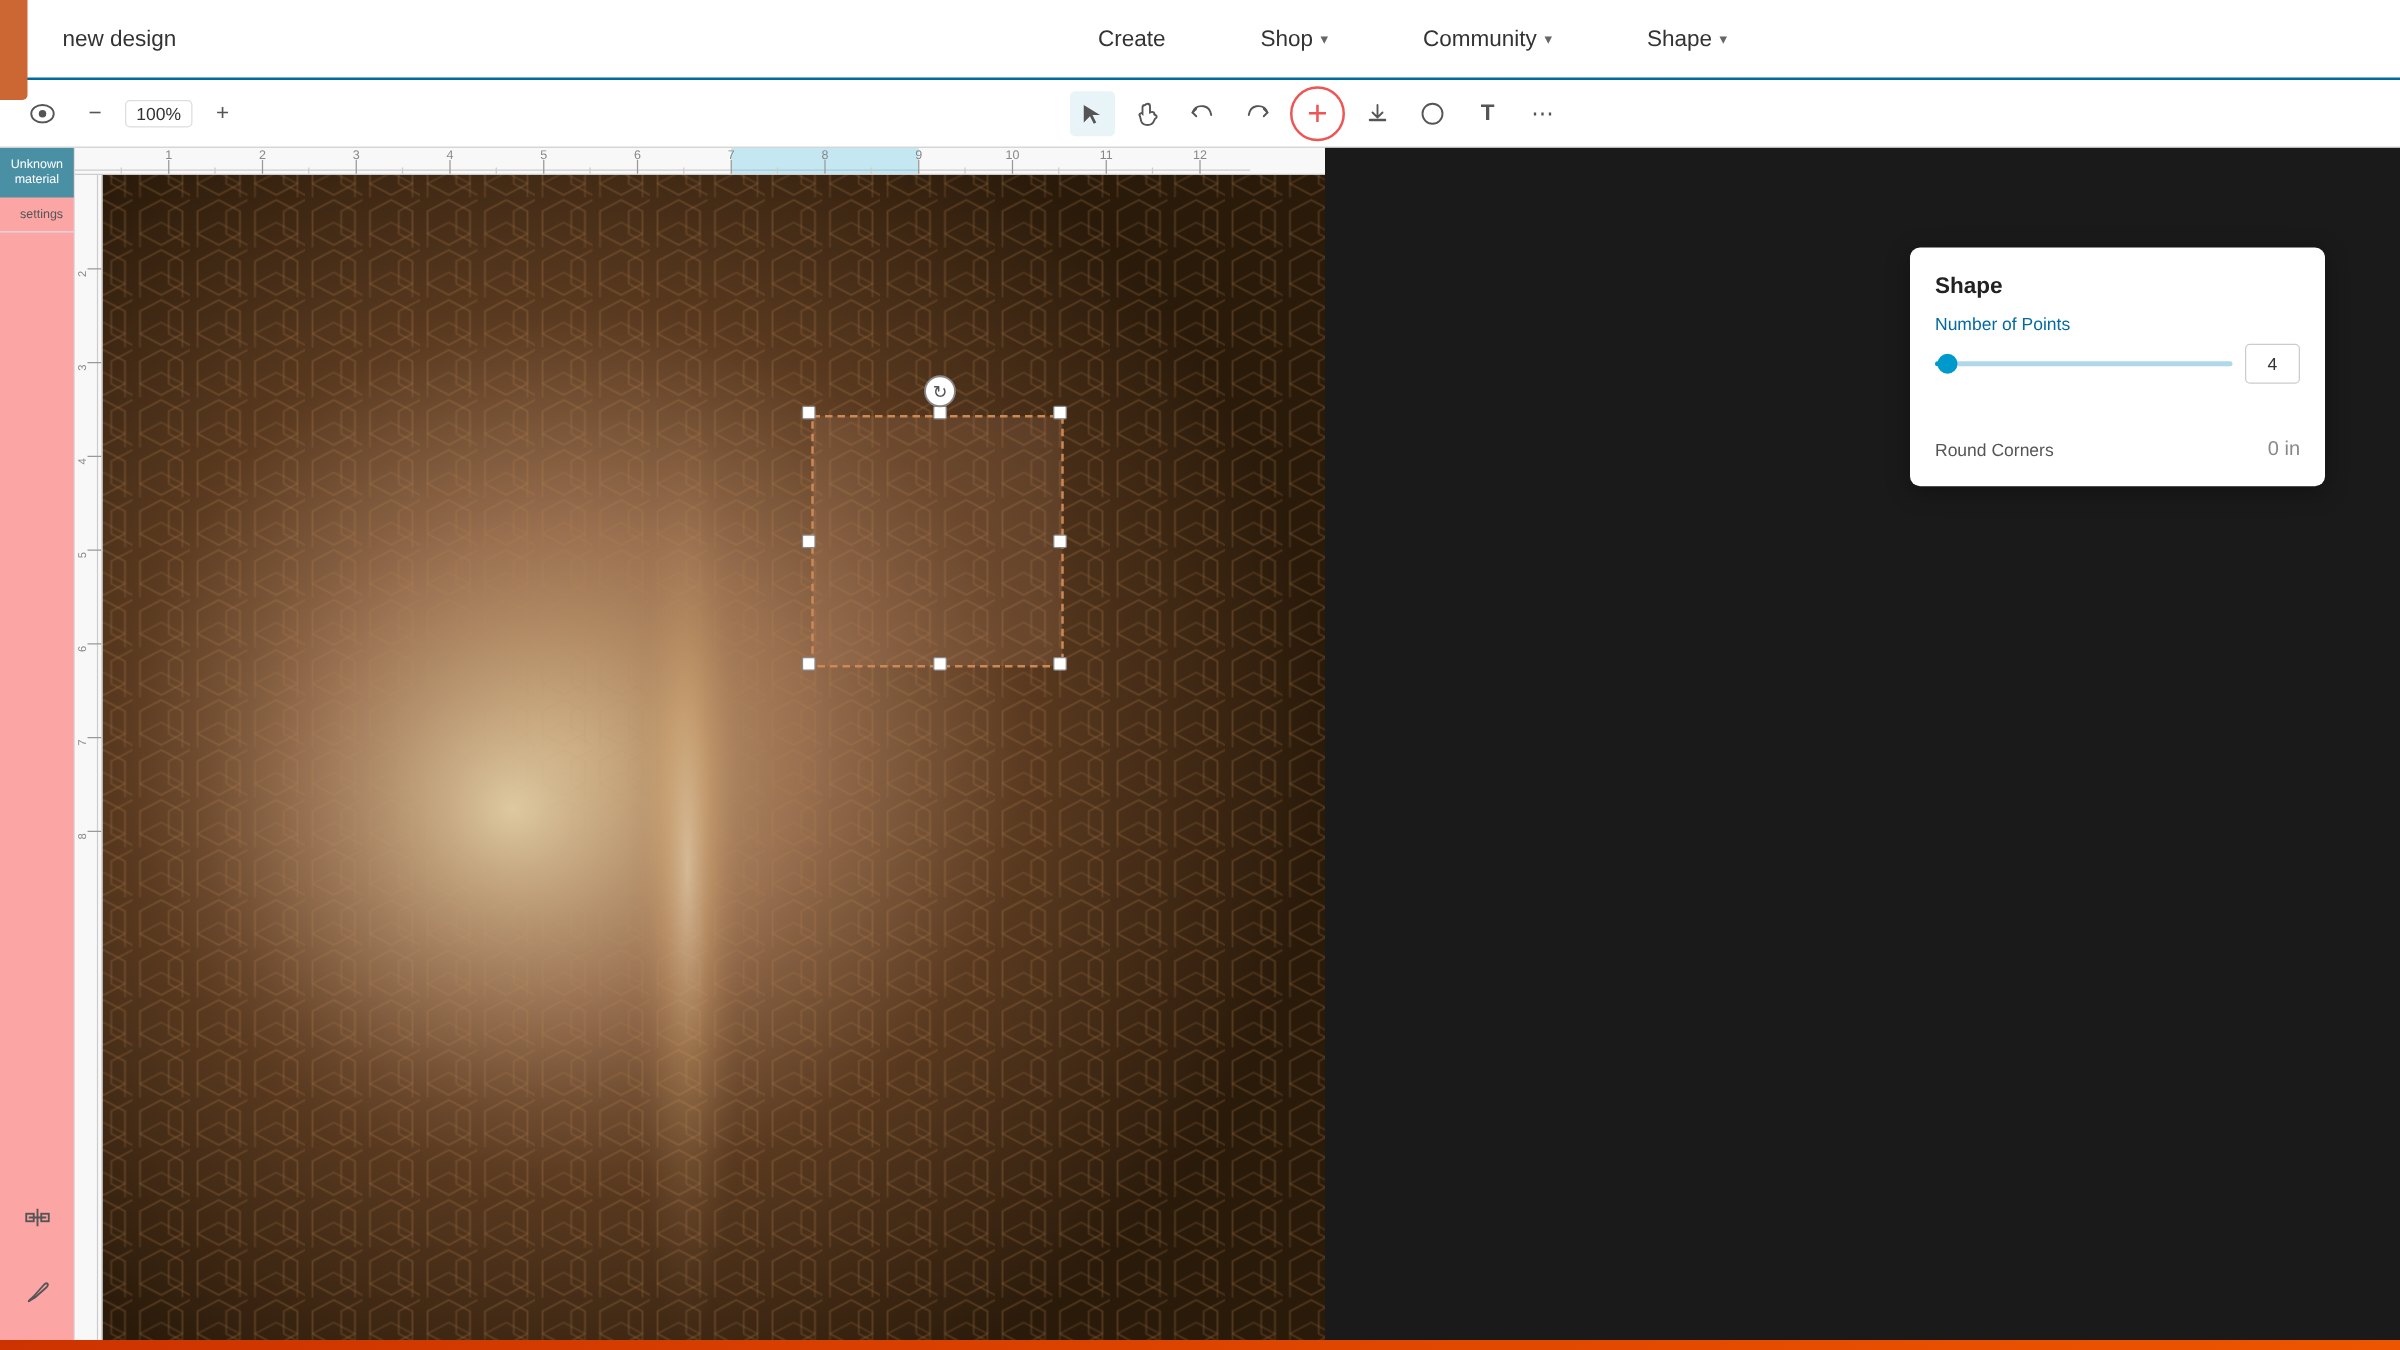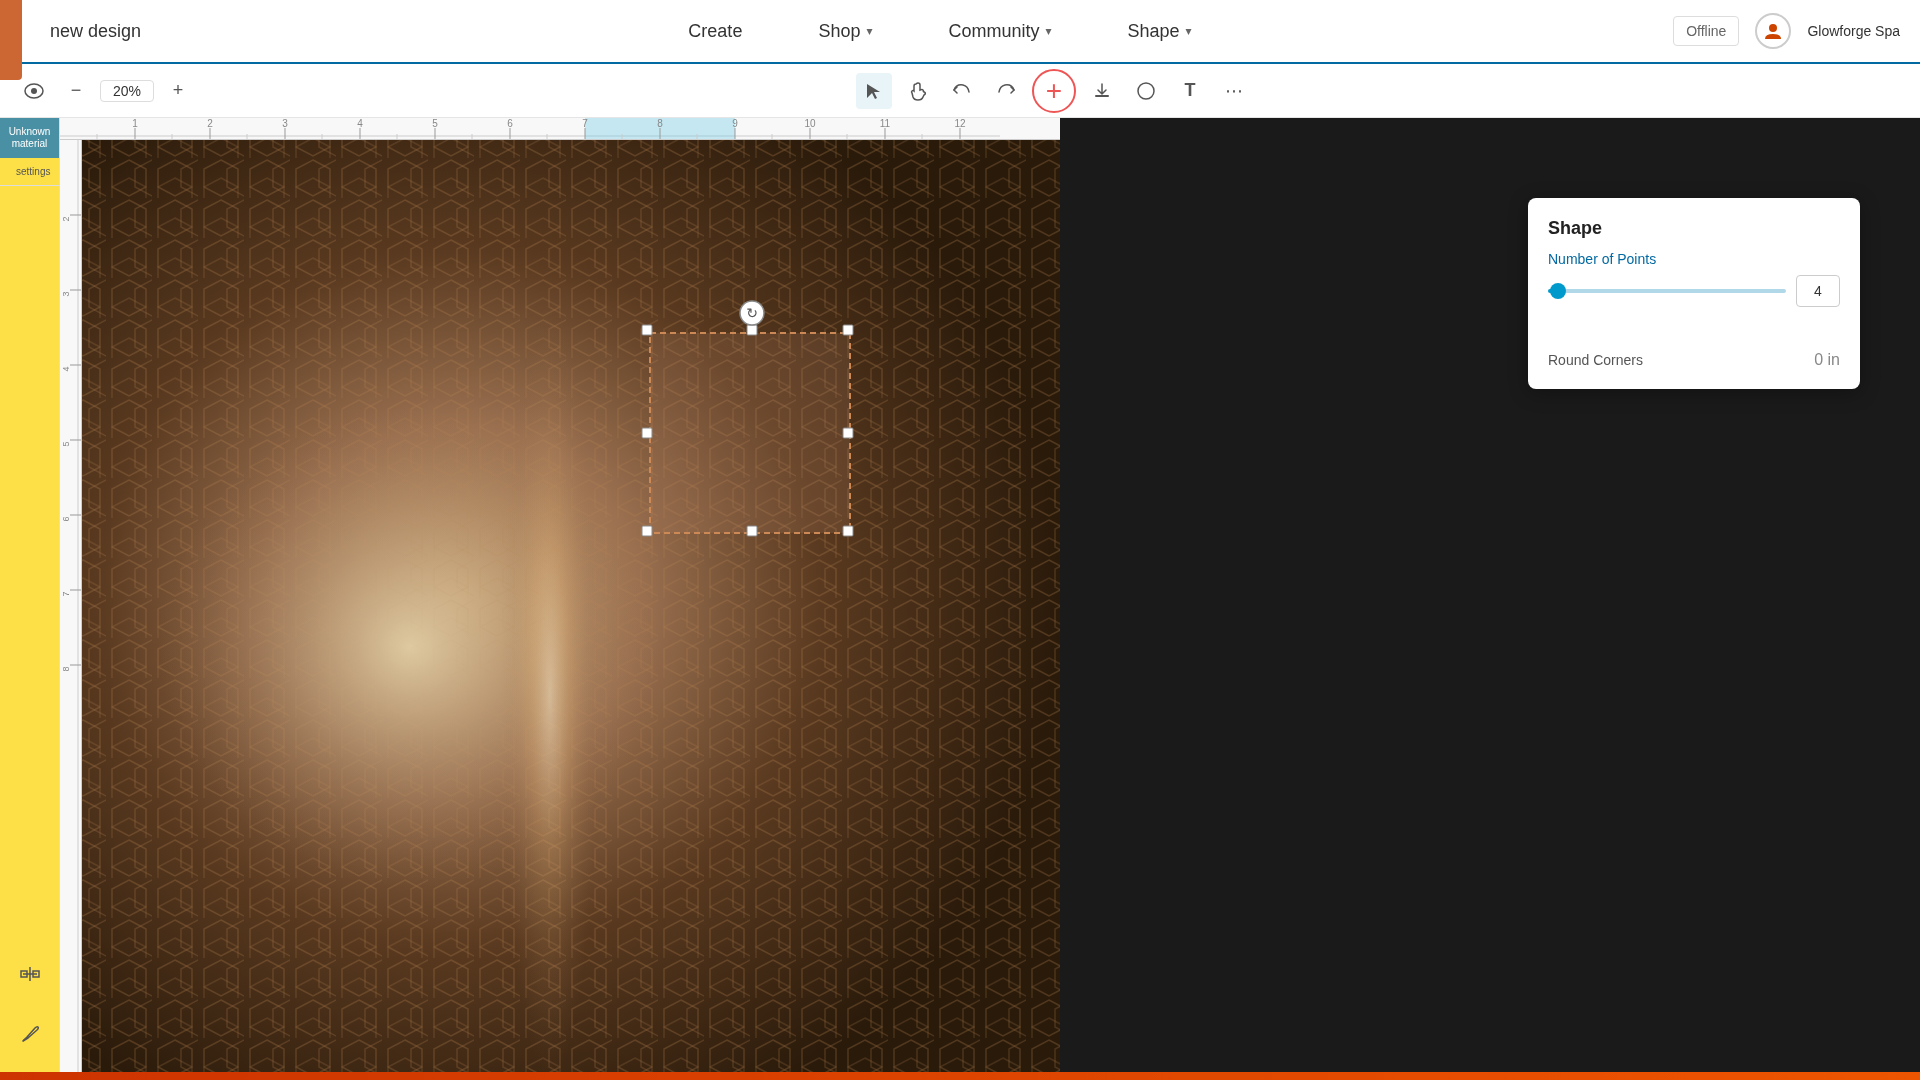--- a/index.html
+++ b/index.html
@@ -55,21 +55,21 @@
     }
     .add-btn {
       width: 44px; height: 44px; border-radius: 50%; background: transparent;
       border: 2px solid #e55; display: flex; align-items: center; justify-content: center;
       cursor: pointer; font-size: 24px; color: #e55; font-weight: 300;
     }
 
     
     #leftpanel {
       position: absolute; top: 118px; left: 0; width: 60px;
-      height: calc(1080px - 118px); background: #fde047;
+      height: calc(1080px - 118px); background: #fca5a5;
       border-right: 1px solid #ddd; z-index: 98;
       display: flex; flex-direction: column; align-items: center;
     }
     .left-panel-top {
       width: 100%; background: #4a90a4; color: white;
       font-size: 10px; text-align: center; padding: 8px 4px; cursor: pointer;
       line-height: 1.2;
     }
     .left-panel-settings {
       width: 100%; color: #555; font-size: 10px; text-align: center;
@@ -179,45 +179,35 @@
     <div class="nav-link">
       <span>Community</span>
       <span class="nav-chevron">▾</span>
     </div>
     <div class="nav-link">
       <span>Shape</span>
       <span class="nav-chevron">▾</span>
     </div>
   </div>
 
-  <div class="right-area">
-    <div class="offline-badge">Offline</div>
-    <div style="width:36px;height:36px;border-radius:50%;border:2px solid #ccc;display:flex;align-items:center;justify-content:center;cursor:pointer;">
-      <svg width="20" height="20" viewBox="0 0 20 20">
-        <circle cx="10" cy="7" r="4" fill="#cc4400"></circle>
-        <path d="M2 18 Q2 13 10 13 Q18 13 18 18" fill="#cc4400"></path>
-      </svg>
-    </div>
-    <span class="glowforge-label">Glowforge Spa</span>
-  </div>
 </div>
 
 <div id="toolbar">
   <div class="toolbar-left">
     <button class="tb-btn">
       <svg width="20" height="16" viewBox="0 0 20 16">
           <ellipse cx="10" cy="8" rx="9" ry="7" fill="none" stroke="#555" stroke-width="1.5"></ellipse>
           <circle cx="10" cy="8" r="3" fill="#555"></circle>
         </svg>
     </button>
     <button class="tb-btn">
       <span>−</span>
     </button>
     <div class="zoom-control">
-      <span class="zoom-val">20%</span>
+      <span class="zoom-val">100%</span>
     </div>
     <button class="tb-btn">
       <span>+</span>
     </button>
   </div>
 
   <div class="toolbar-center">
     <button class="tb-btn active" title="Select">
       <svg width="18" height="18" viewBox="0 0 18 18">
           <path d="M2 2 L2 16 L7 11 L10 17 L12 16 L9 10 L15 10 Z" fill="#555"></path>

